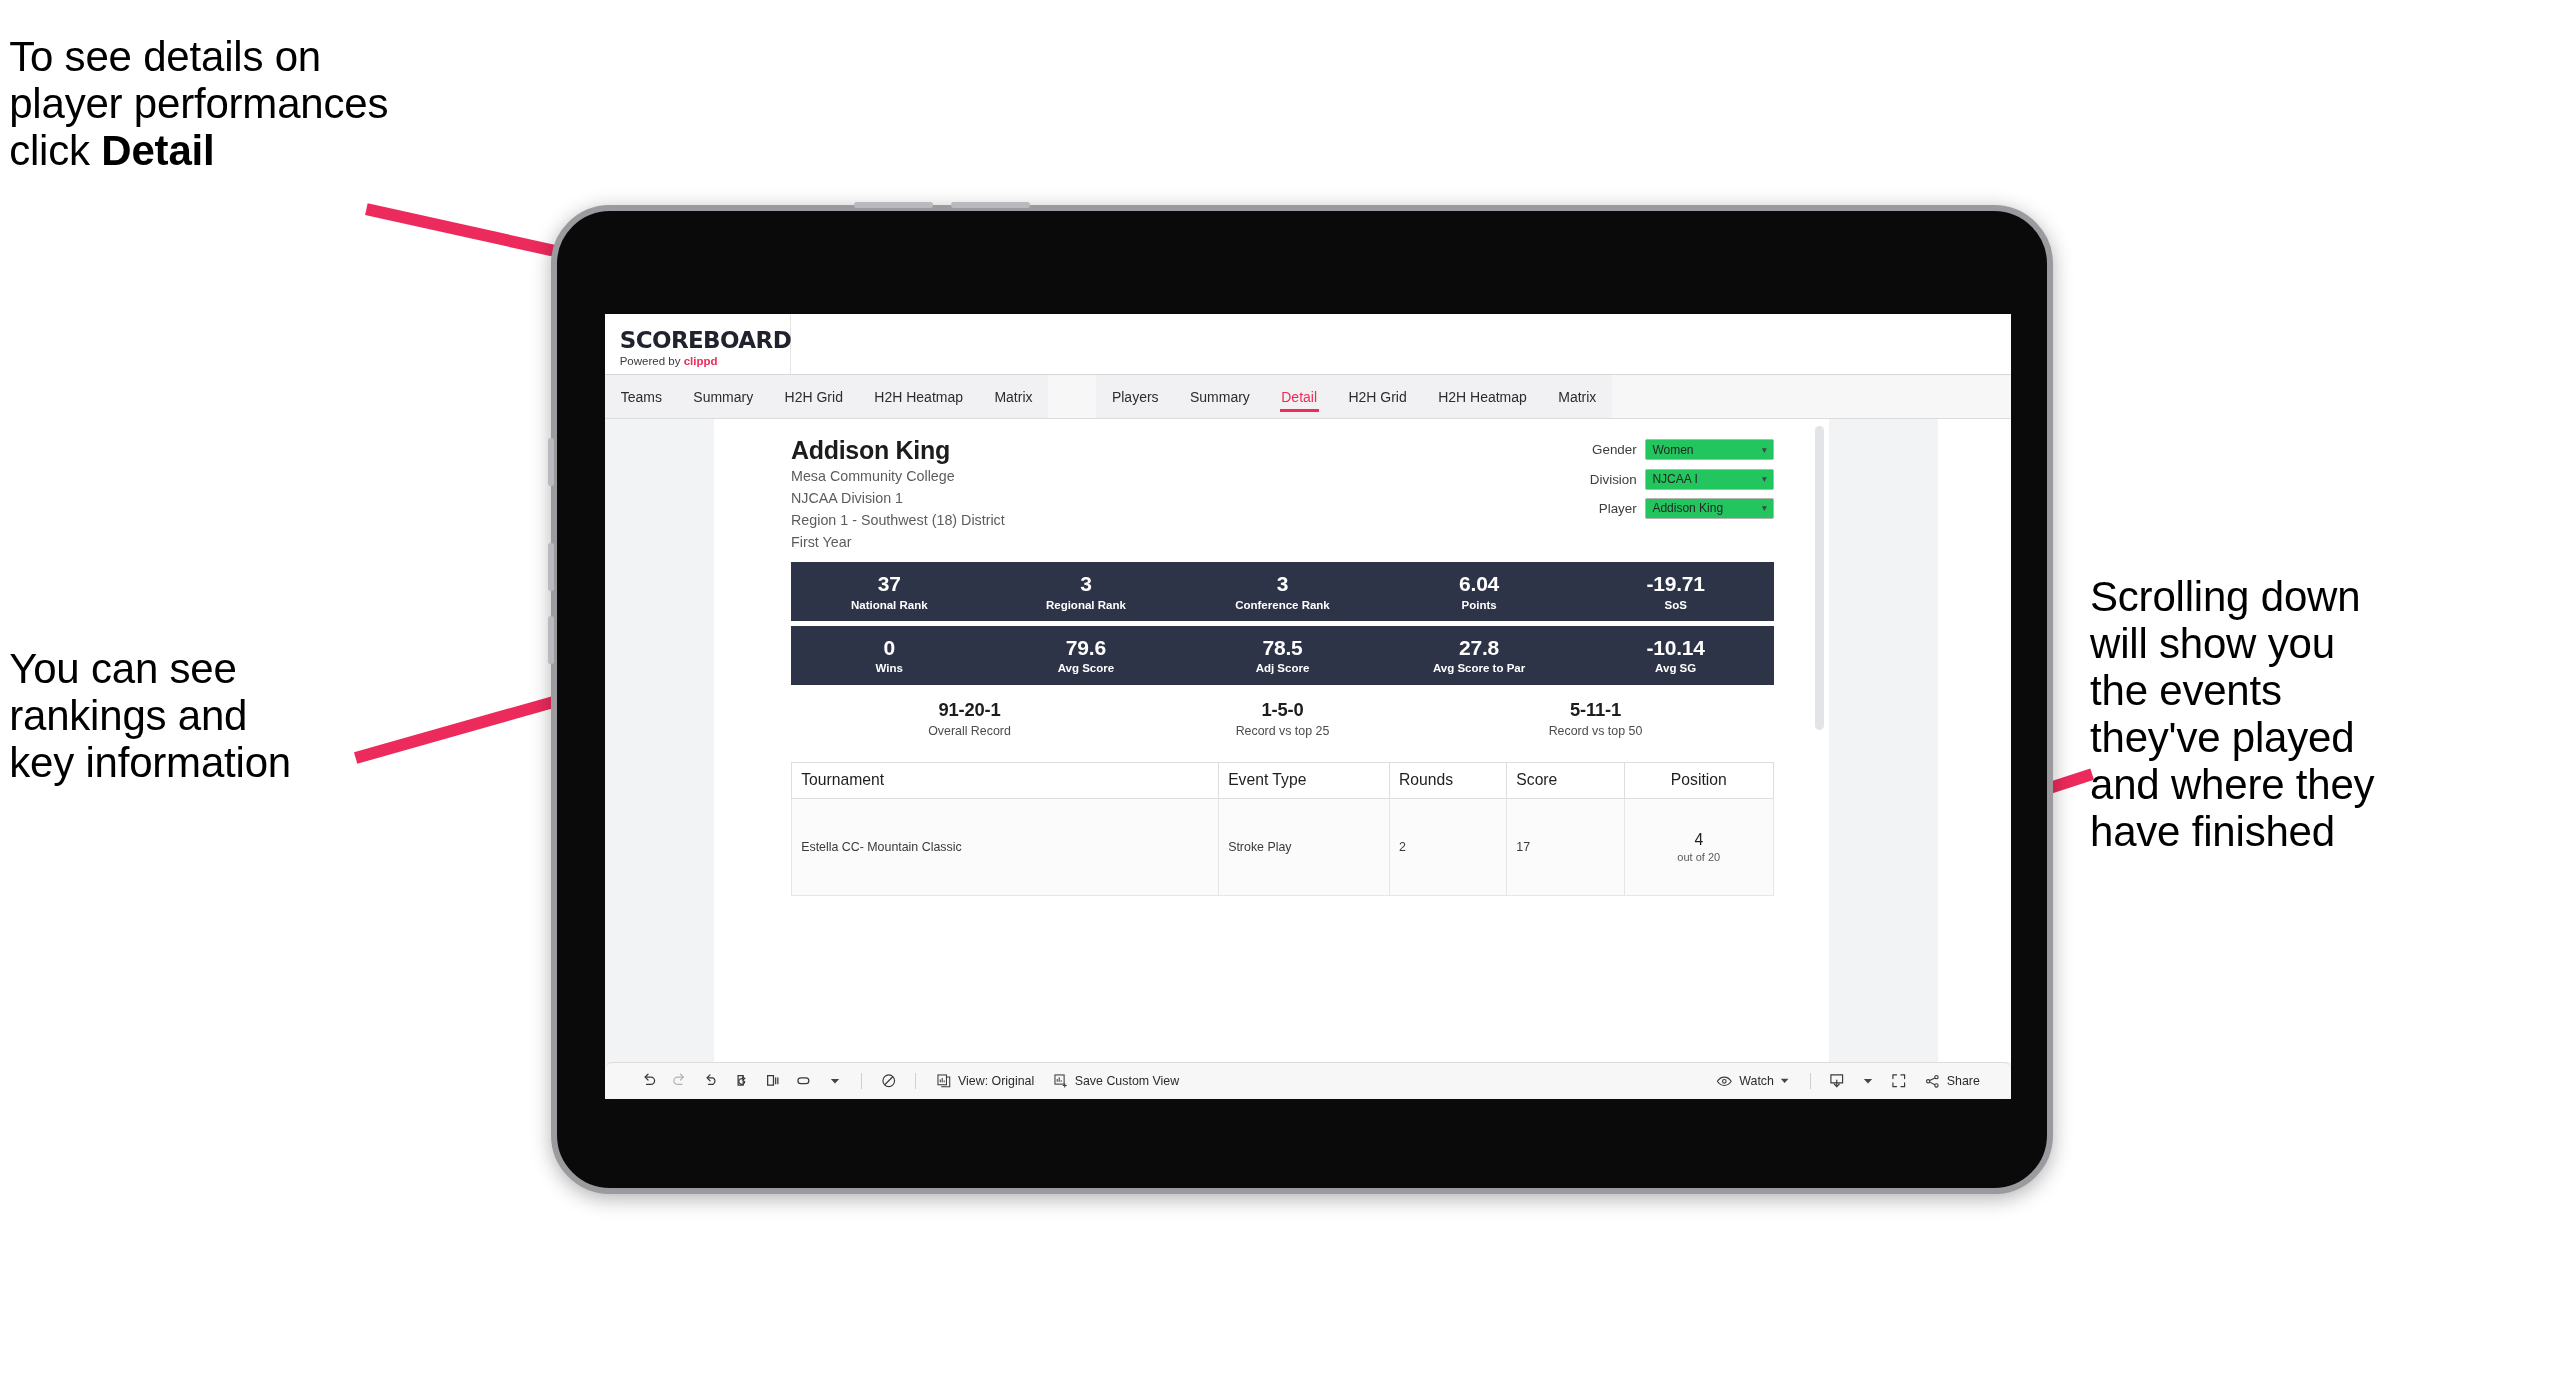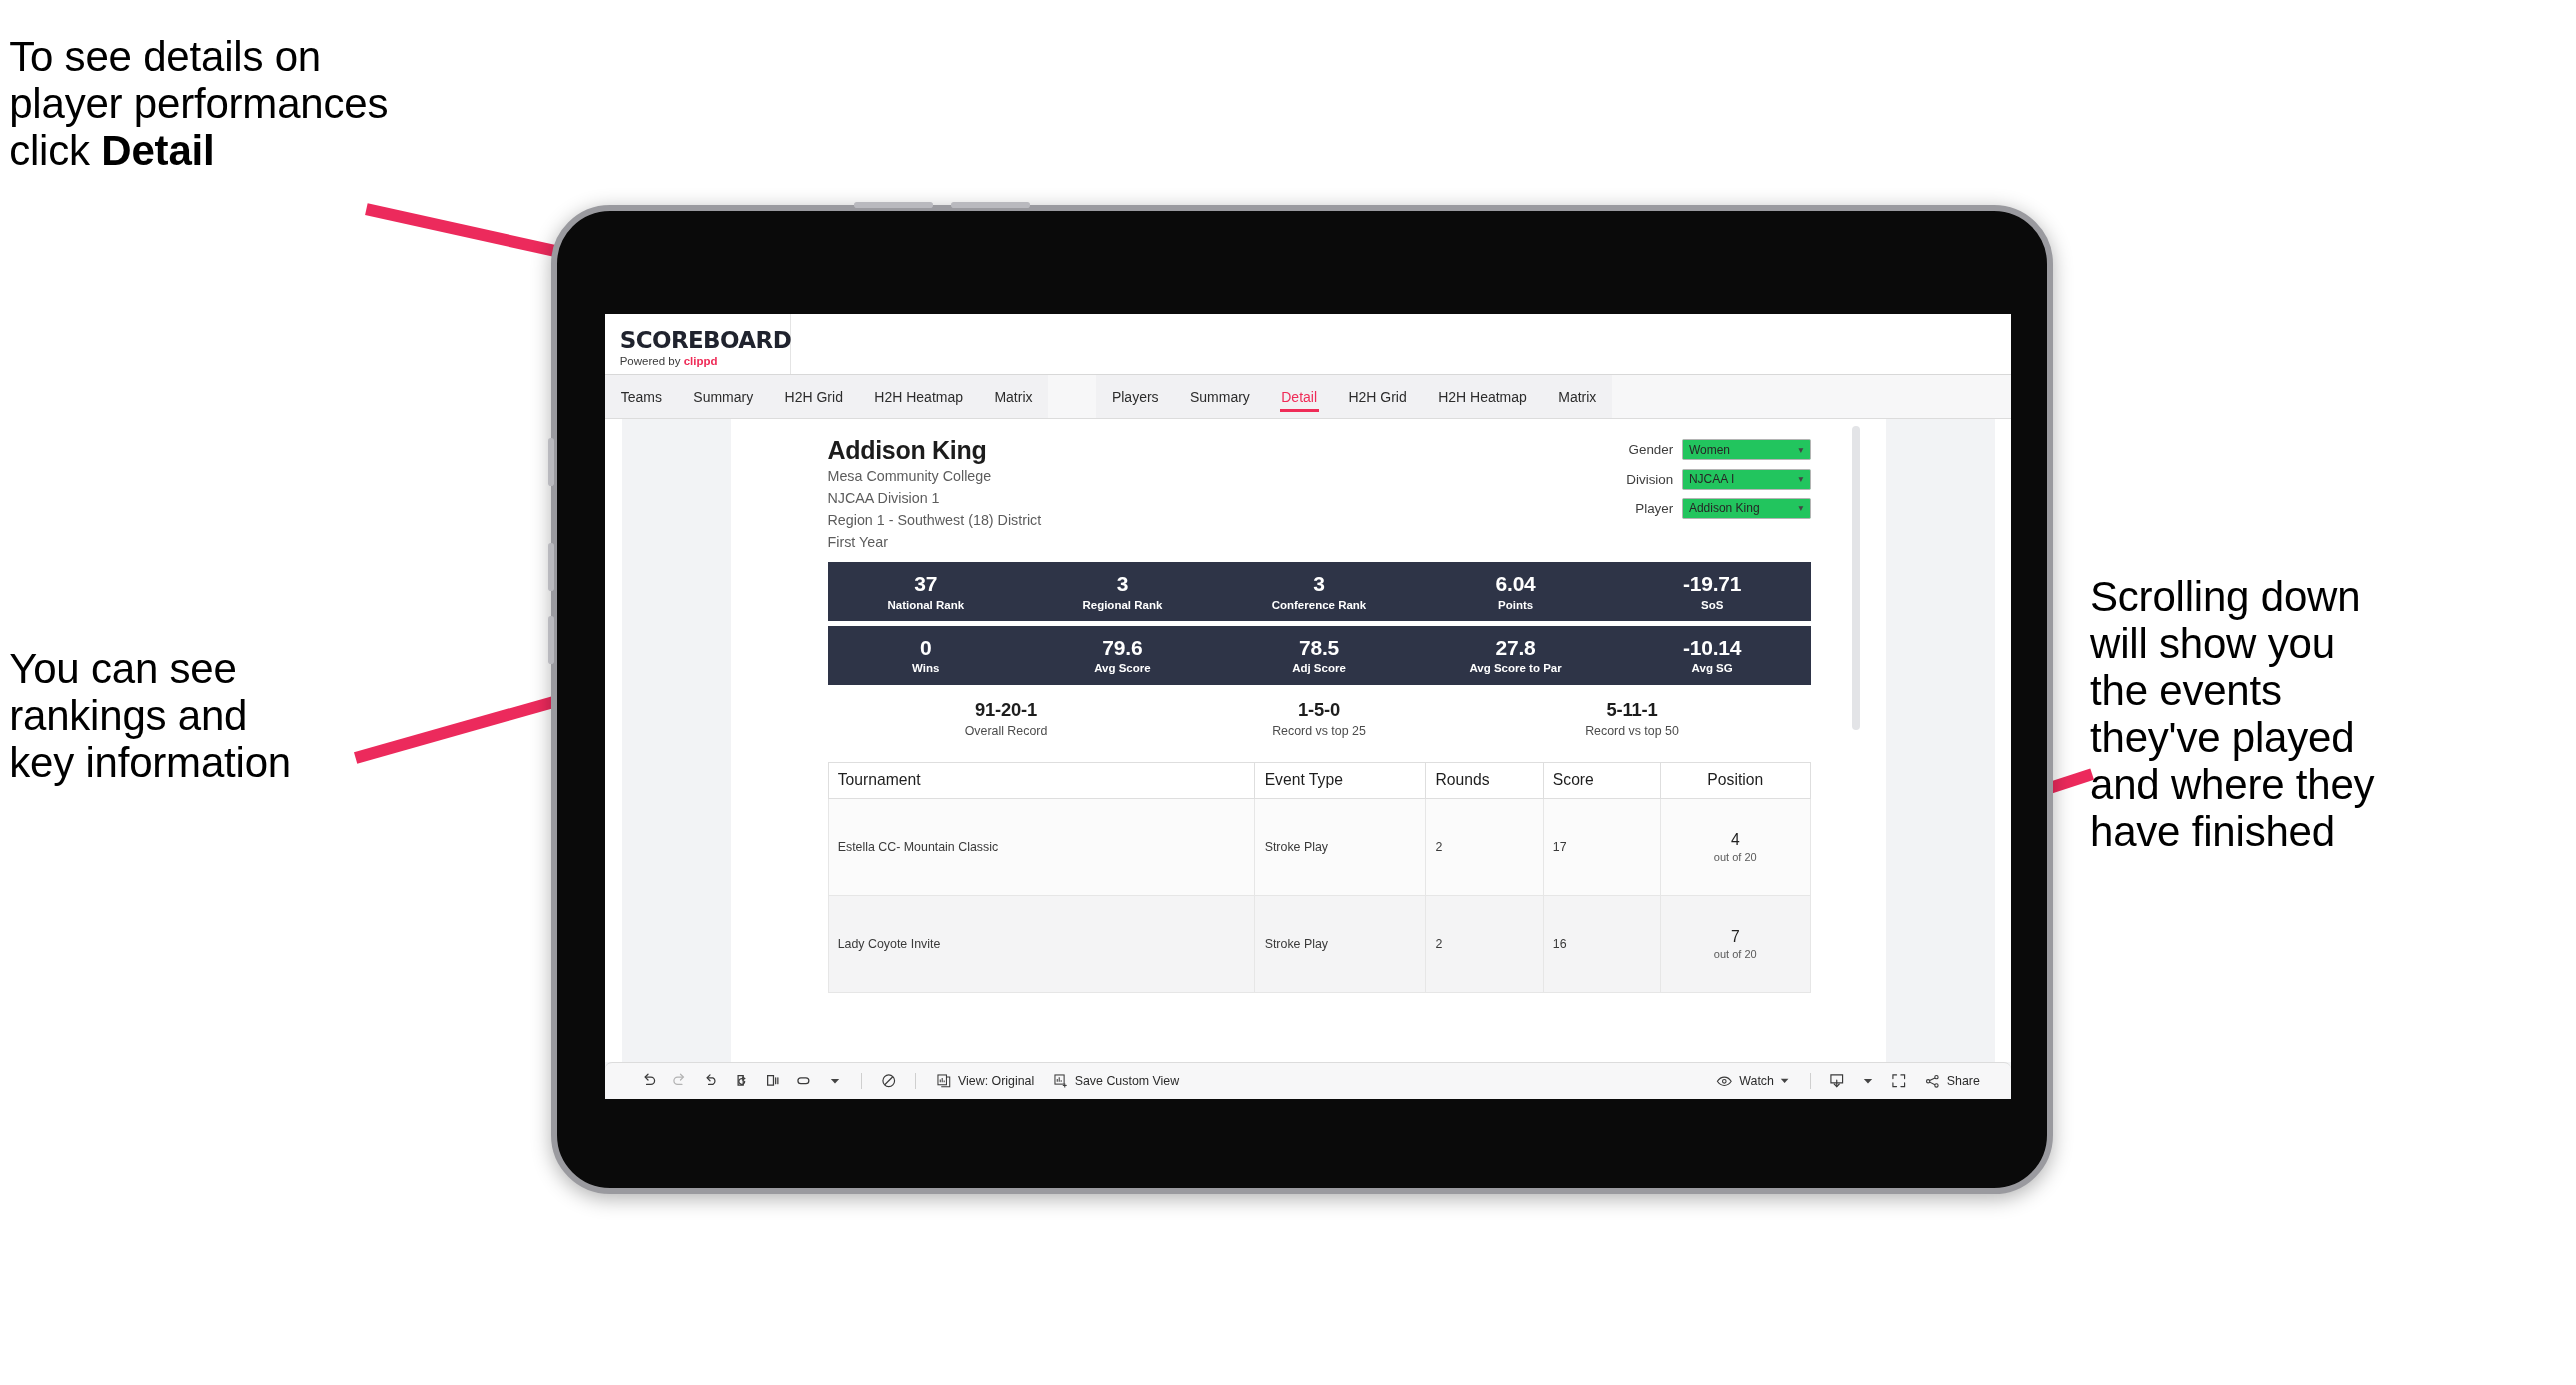--- a/index.html
+++ b/index.html
@@ -103,23 +103,22 @@
   .tab.active { color: #ef2b57; }
   .tab.active::after {
     content: ""; position: absolute; left: 14px; right: 14px; bottom: 6.4px;
     height: 2.3px; background: #ef2b57;
   }
 
   
   .board {
     flex: 1 1 auto; position: relative;
     background: #ffffff;
-    display: flex; justify-content: center;
+    display: flex; 
     overflow: hidden;
-    gap: 20px;
   }
   .board-inner {
     width: 1115px; background: #fff; position: relative;
     display: flex; flex-direction: column;
     padding: 0;
   }
   .gutter-l { width: 109px; background: #f2f3f5; }
   .gutter-r { width: 109px; background: #f2f3f5; }
 
   .viz {
@@ -395,30 +394,20 @@
                 <tr>
                   <td>Estella CC- Mountain Classic</td>
                   <td>Stroke Play</td>
                   <td>2</td>
                   <td>17</td>
                   <td class="c">
                     <div class="pos-n">4</div>
                     <div class="pos-s">out of 20</div>
                   </td>
                 </tr>
-                <tr class="alt">
-                  <td>Lady Coyote Invite</td>
-                  <td>Stroke Play</td>
-                  <td>2</td>
-                  <td>16</td>
-                  <td class="c">
-                    <div class="pos-n">7</div>
-                    <div class="pos-s">out of 20</div>
-                  </td>
-                </tr>
               </tbody>
             </table>
 
             <div class="vscroll"></div>
           </div>
         </div>
 
         <div class="gutter-r"></div>
       </div>
 

